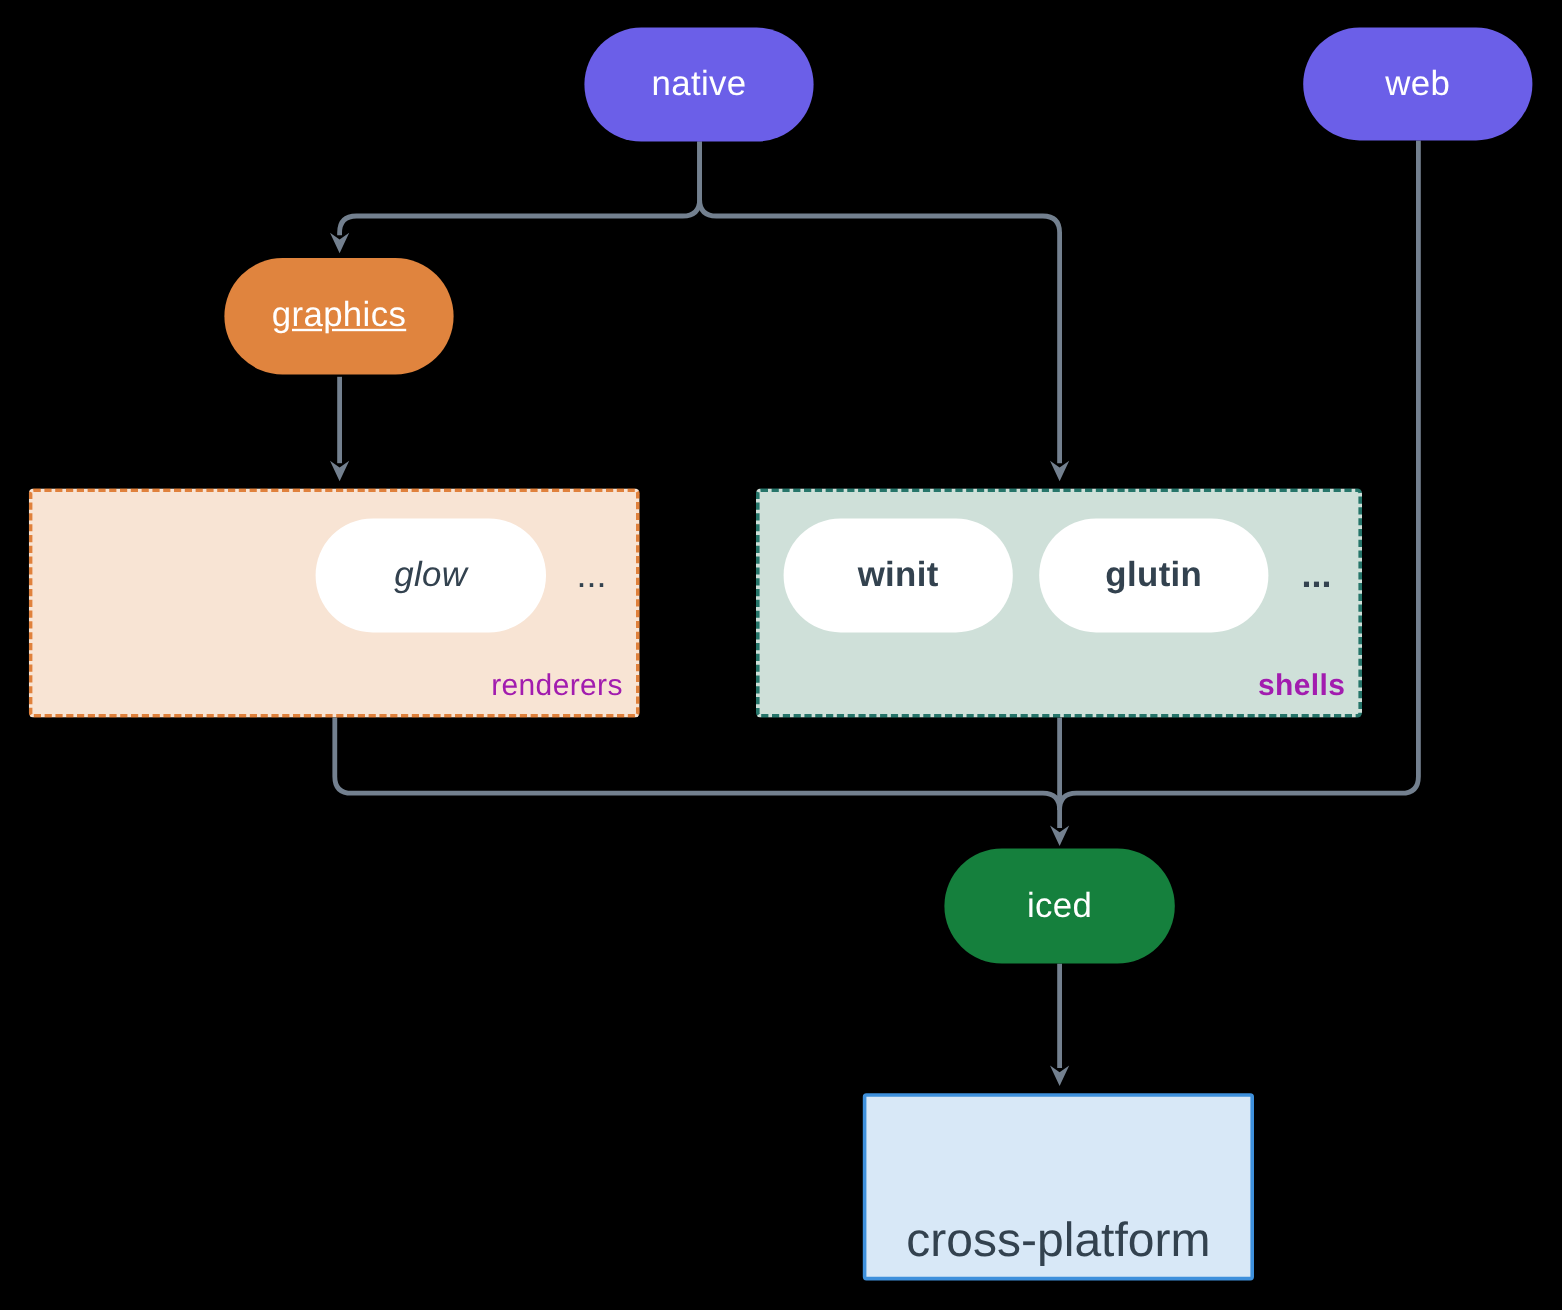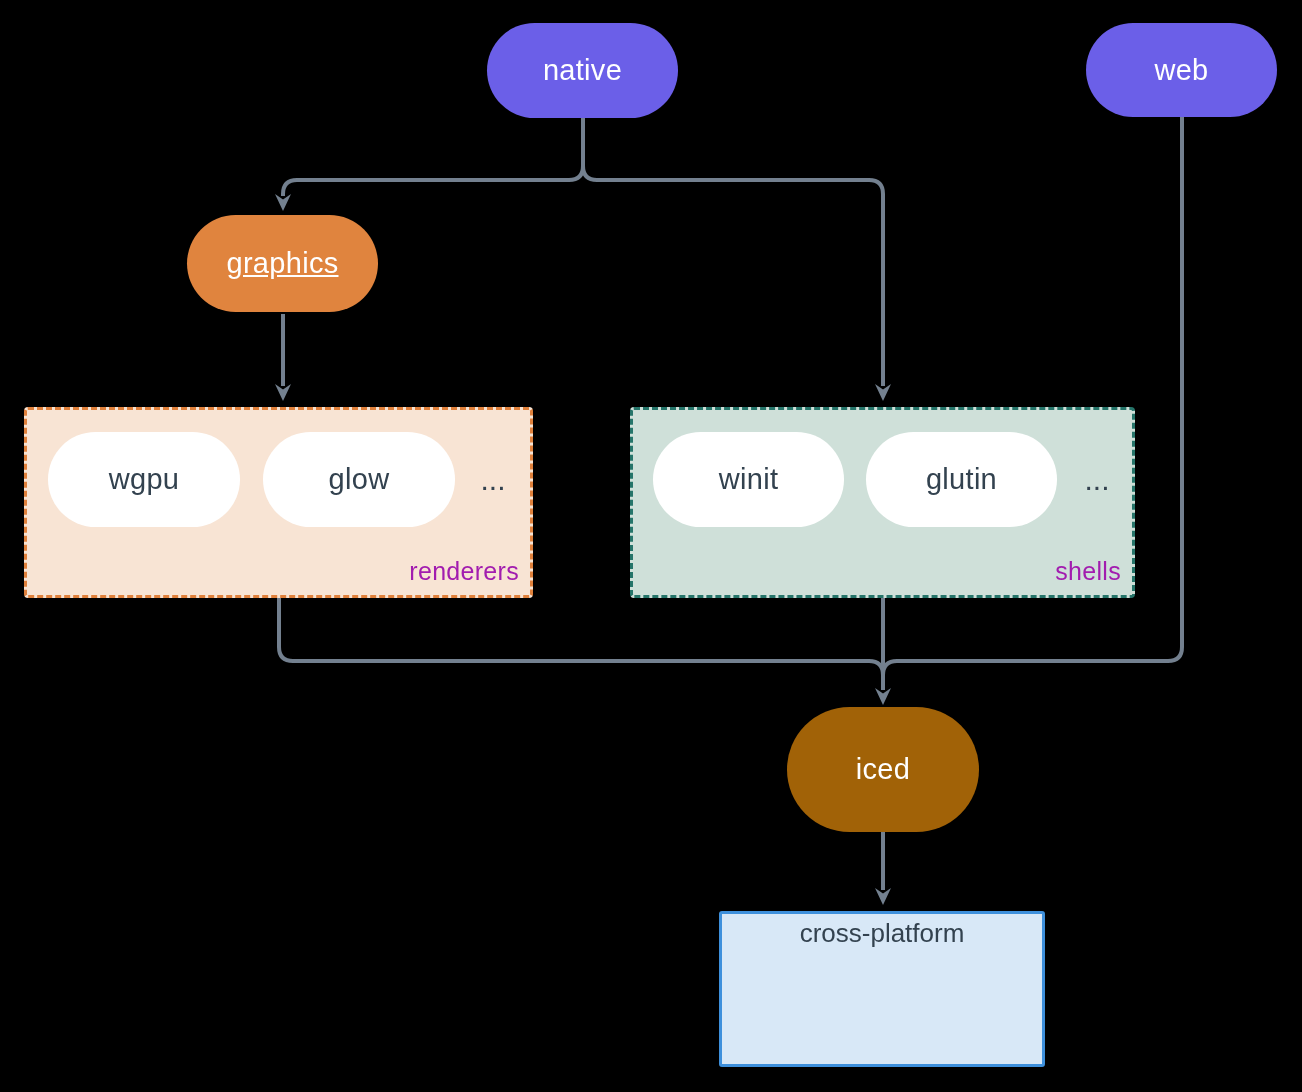--- a/index.html
+++ b/index.html
@@ -27,52 +27,53 @@
     justify-content: center;
     border-radius: 999px;
     color: #ffffff;
     font-size: 29px;
     letter-spacing: 0.3px;
     z-index: 2;
   }
   .node-native  { left: 487px;  top: 23px;  width: 191px; height: 95px; background: #6B5FE8; }
   .node-web     { left: 1086px; top: 23px;  width: 191px; height: 94px; background: #6B5FE8; }
   .node-graphics{ left: 187px;  top: 215px; width: 191px; height: 97px; background: #E0843E; text-decoration: underline; }
-  .node-iced    { left: 787px;  top: 707px; width: 192px; height: 125px; background: #a16207; text-align: center; }
+  .node-iced    { left: 787px;  top: 707px; width: 192px; height: 96px; background: #15803d; text-align: center; }
   .group {
     position: absolute;
     box-sizing: border-box;
     border-radius: 4px;
     z-index: 2;
   }
   .group-renderers {
     left: 24px; top: 407px; width: 509px; height: 191px;
     background: #F8E4D4;
     border: 3px dashed #E0813C;
   }
   .group-shells {
     left: 630px; top: 407px; width: 505px; height: 191px;
     background: #CFE0D9;
     border: 3px dashed #26756A;
+    font-weight: bold;
   }
   .white-pill {
     position: absolute;
     width: 192px;
     height: 95px;
     background: #ffffff;
     border-radius: 999px;
     display: flex;
     align-items: center;
     justify-content: center;
     color: #33424F;
     font-size: 29px;
     letter-spacing: 0.3px;
   }
   .group-renderers .pill-1 { left: 21px;  top: 22px; }
-  .group-renderers .pill-2 { left: 236px; top: 22px; width: 192px; }
+  .group-renderers .pill-2 { left: 236px; top: 22px; width: 192px; font-style: italic; }
   .group-shells    .pill-1 { left: 20px;  top: 22px; width: 191px; }
   .group-shells    .pill-2 { left: 233px; top: 22px; width: 191px; }
   .ellipsis {
     position: absolute;
     top: 40px;
     width: 60px;
     line-height: 60px;
     text-align: center;
     color: #33424F;
     font-size: 30px;
@@ -91,23 +92,23 @@
     position: absolute;
     left: 719px; top: 911px;
     width: 326px; height: 156px;
     box-sizing: border-box;
     background: #D8E8F7;
     border: 3px solid #3E90DC;
     border-radius: 3px;
     display: flex;
     flex-direction: column;
     align-items: center;
-    justify-content: flex-start;
+    justify-content: flex-end;
     color: #33424F;
-    font-size: 26px;
+    font-size: 40px;
     line-height: 1.5;
     text-align: center;
     z-index: 2;
   }
 </style>
 </head>
 <body>
 
 <div class="canvas">
 
@@ -134,23 +135,20 @@
 
   <div class="node node-native">
     <span>native</span>
   </div>
 
   <div class="node node-graphics">
     <span>graphics</span>
   </div>
 
   <div class="group group-renderers">
-    <div class="white-pill pill-1">
-      <span>wgpu</span>
-    </div>
     <div class="white-pill pill-2">
       <span>glow</span>
     </div>
     <span class="ellipsis">...</span>
     <span class="group-label">renderers</span>
   </div>
 
   <div class="group group-shells">
     <div class="white-pill pill-1">
       <span>winit</span>

